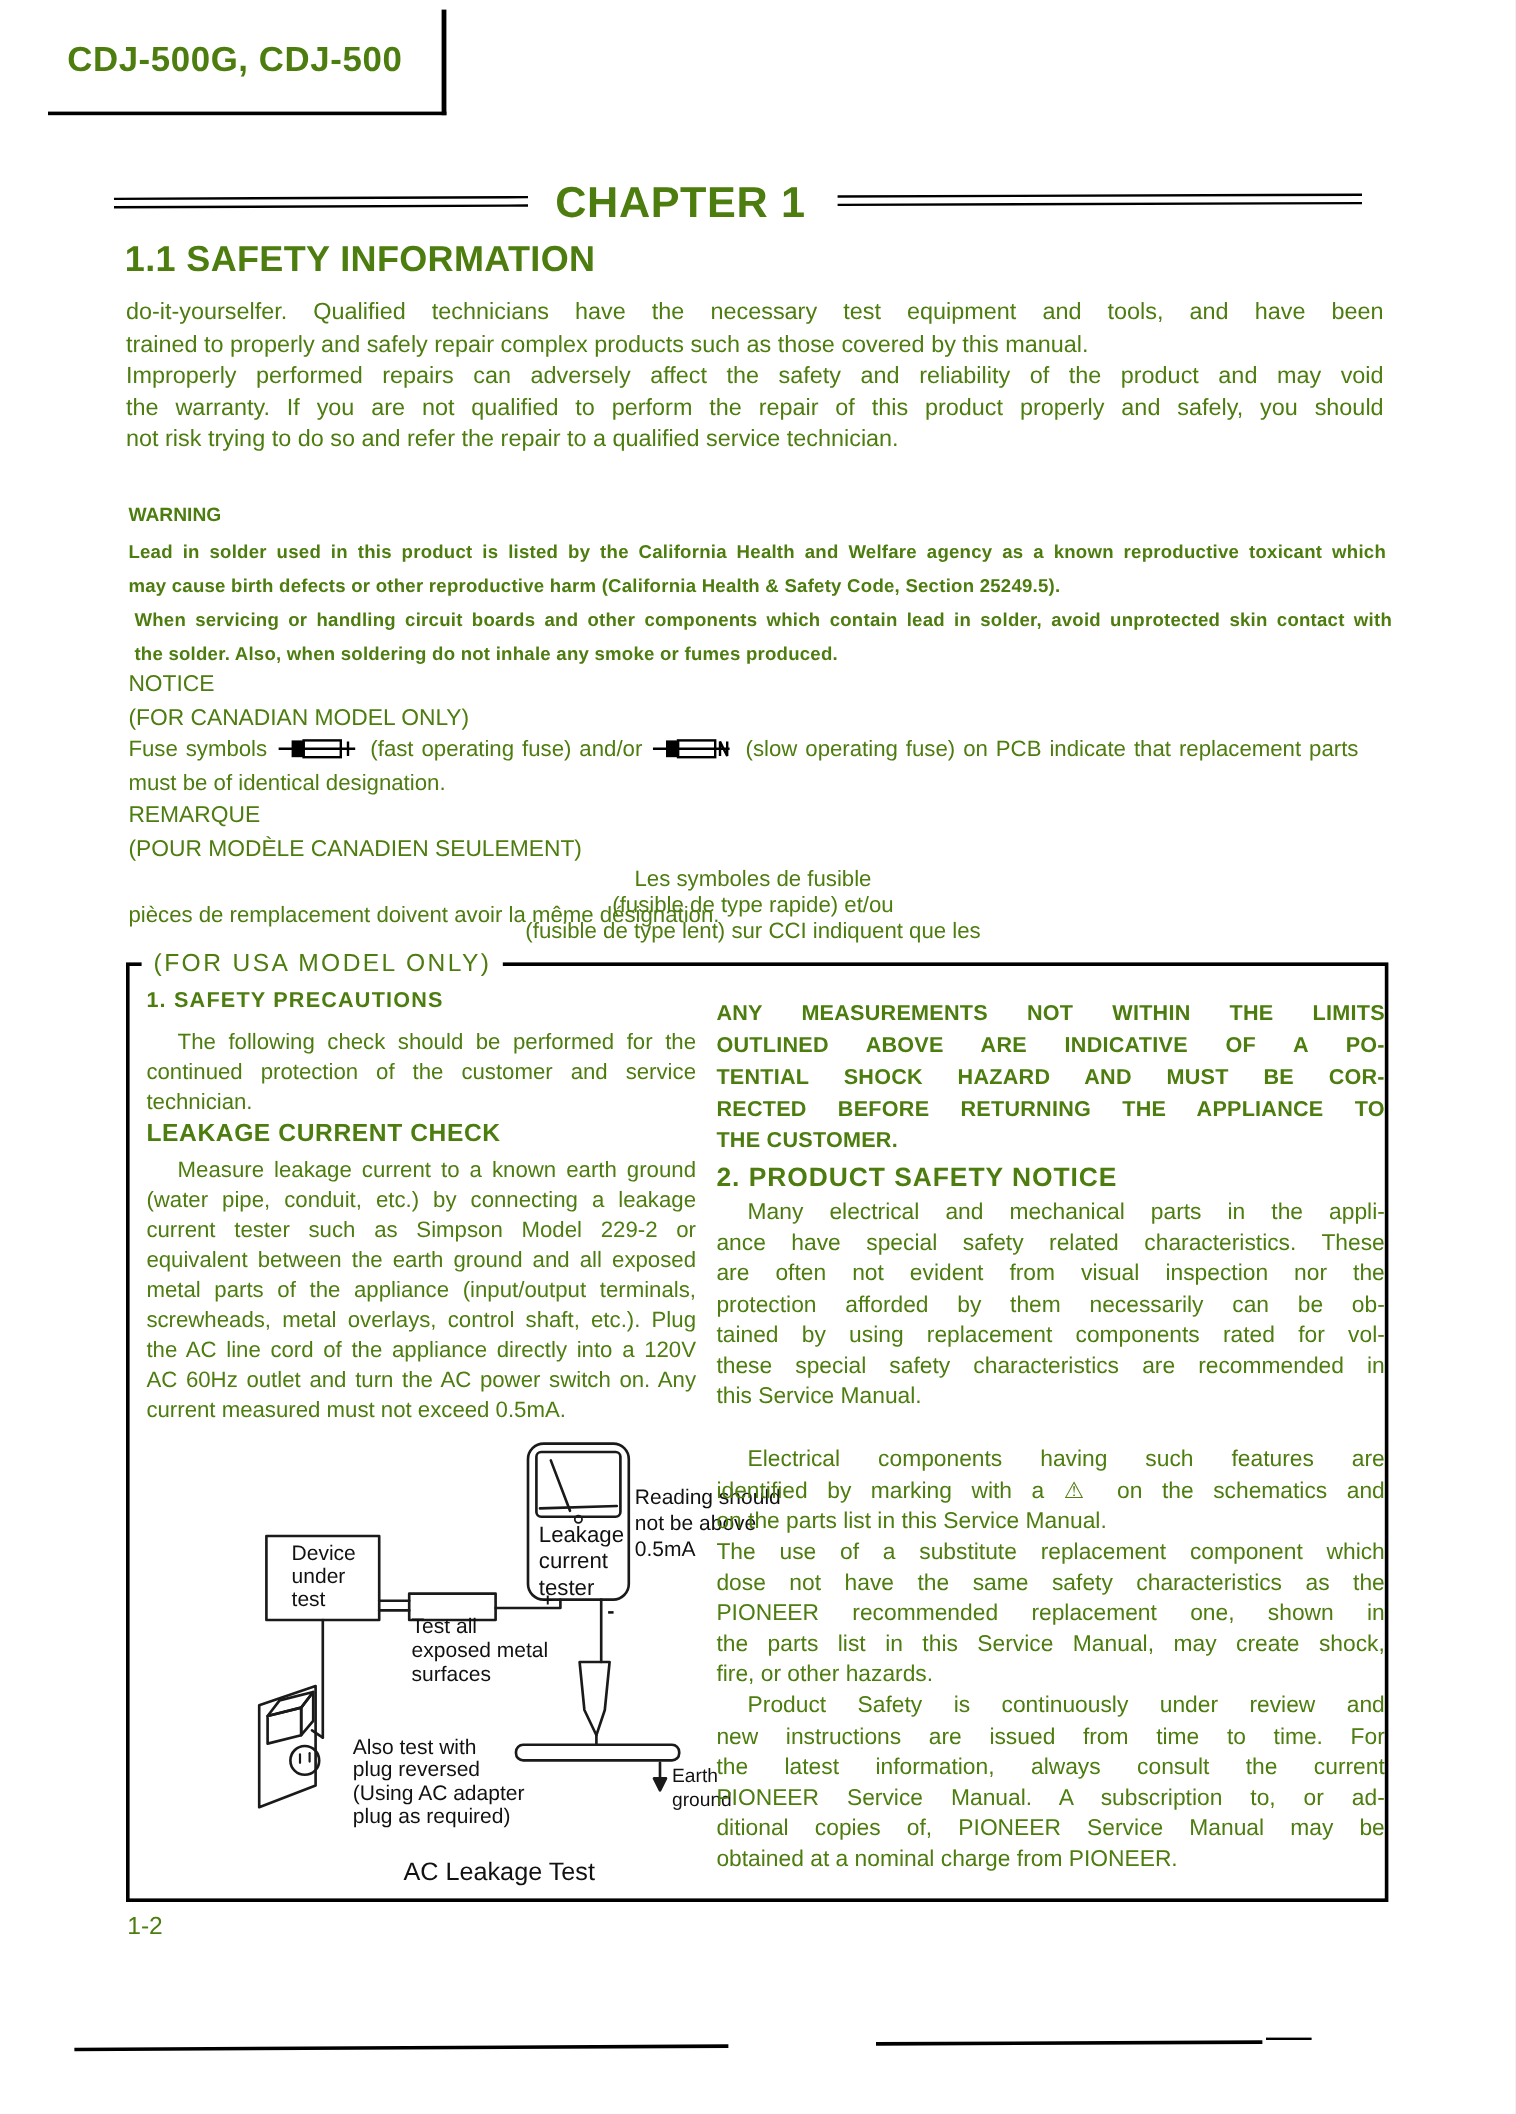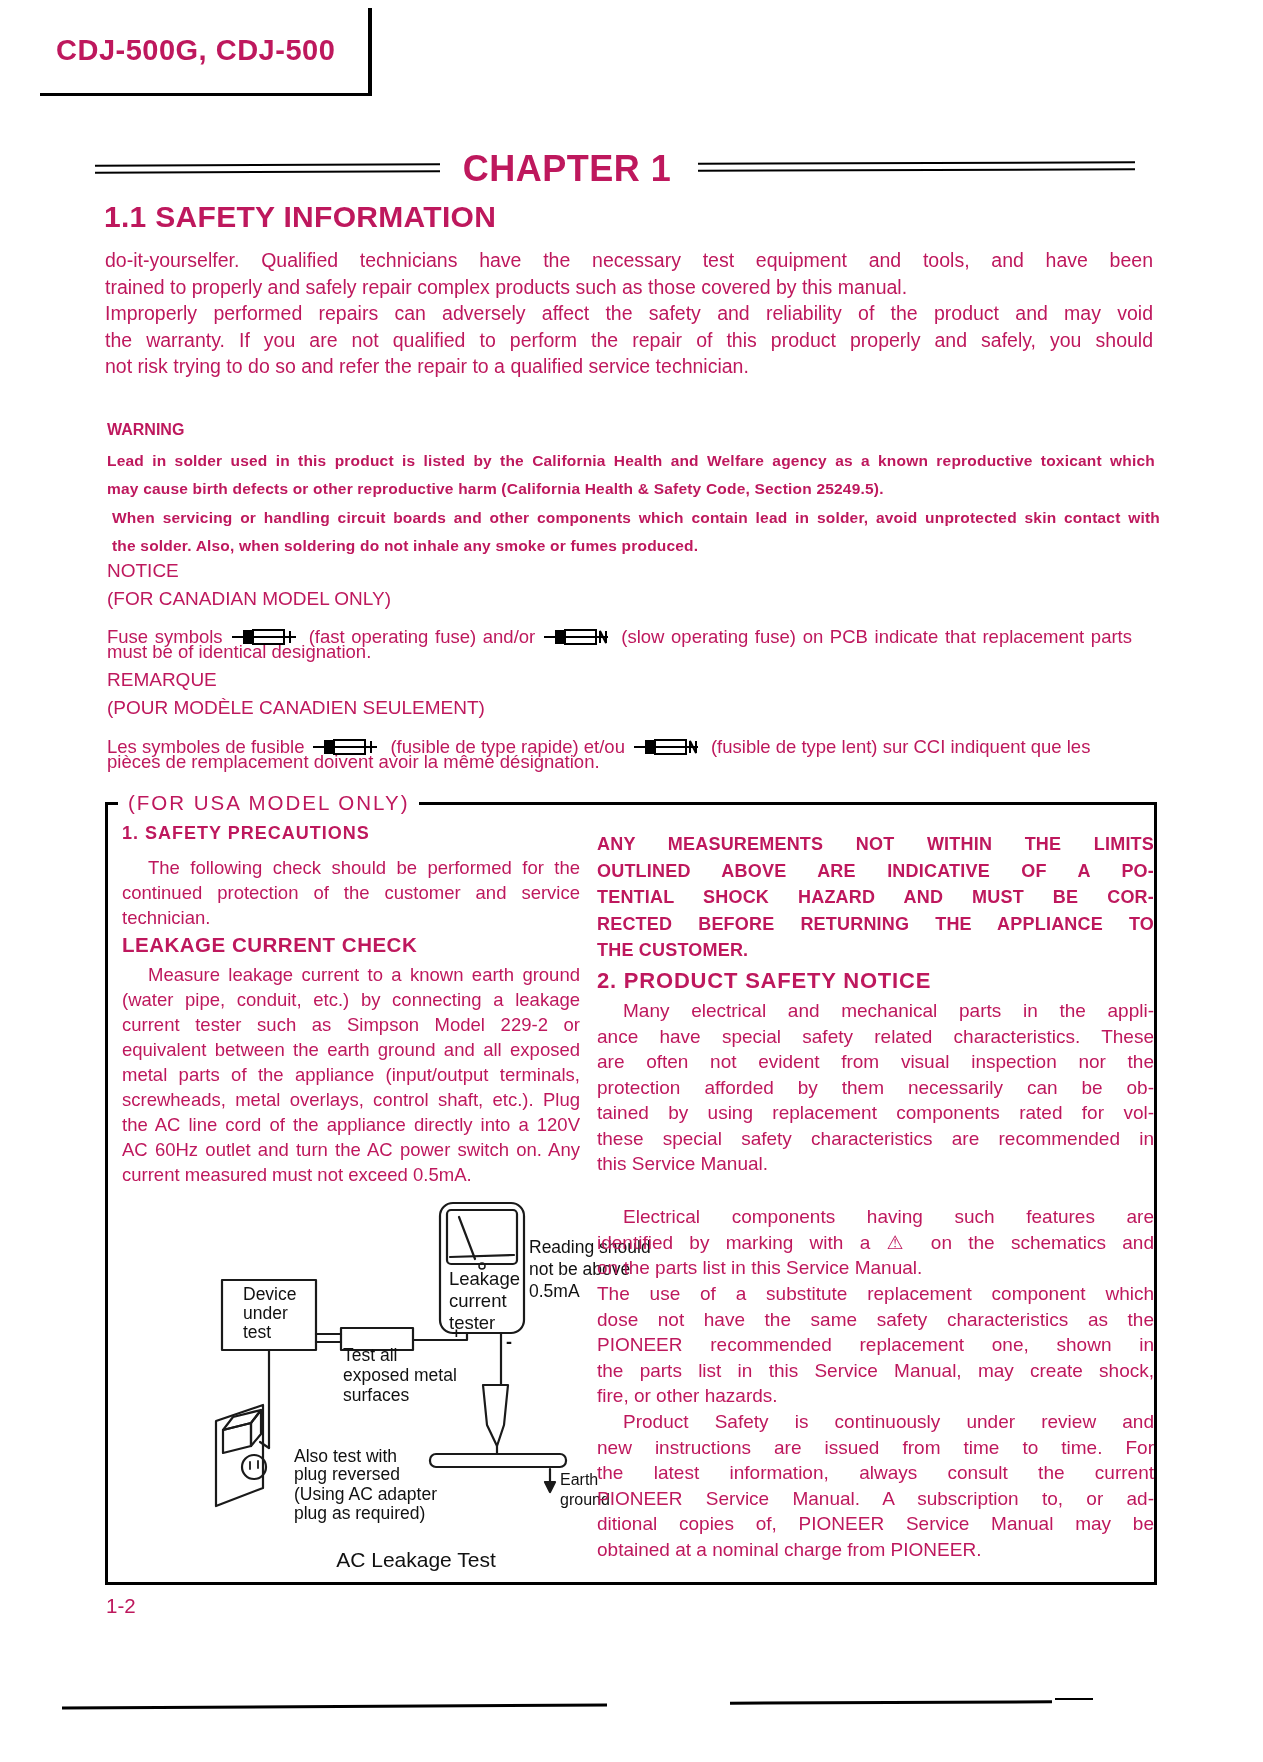--- a/index.html
+++ b/index.html
@@ -1,21 +1,21 @@
 <!DOCTYPE html>
 <html><head>
 <meta charset="utf-8">
 <style>
   html,body{margin:0;padding:0;background:#e8e8e8;}
   .page{
     position:relative;
     width:1263px;height:1762px;
     background:#ffffff;
     font-family:"Liberation Sans","DejaVu Sans",sans-serif;
-    color:#be185d;
+    color:#4d7c0f;
     overflow:hidden;
     margin:0 auto;
   }
   .abs{position:absolute;}
   
   #hdrBox{
     left:40px;top:8px;width:332px;height:88px;
     border-right:4px solid #000;border-bottom:3px solid #000;
     display:flex;align-items:center;padding-left:16px;box-sizing:border-box;
   }
@@ -33,28 +33,28 @@
   .jp .ln:last-child{text-align-last:left;}
   .ind .ln:first-child{text-indent:26px;}
   #warnLabel{left:107px;top:421px;font-size:16px;font-weight:bold;}
   .warnP{width:1048px;font-size:15.5px;line-height:28px;font-weight:600;letter-spacing:.2px;}
   #warnP1{left:107px;top:447px;}
   #warnP2{left:112px;top:504px;}
   .plain{font-size:19px;}
   #noticeLabel{left:107px;top:560px;}
   #noticeScope{left:107px;top:588px;}
   .fuseLine{left:107px;width:1050px;height:26px;display:flex;align-items:center;
-    font-size:18.5px;white-space:nowrap;margin-top:13px;}
+    font-size:18.5px;white-space:nowrap;}
   .fuseLine .seg{margin-right:9px;}
   .fuseLine svg{margin-right:9px;}
   #fuseLineEn{top:611px;word-spacing:1.5px;}
   #fuseL2En{left:107px;top:641px;font-size:18.5px;}
   #remLabel{left:107px;top:669px;}
   #remScope{left:107px;top:697px;}
-  #fuseLineFr{top:721px;}
+  #fuseLineFr{top:721px;flex-direction:column;}
   #fuseL2Fr{left:107px;top:751px;font-size:18.5px;}
   
   #usaBox{left:105px;top:802px;width:1052px;height:783px;border:3px solid #000;box-sizing:border-box;padding-left:40px;}
   #usaTitle{left:10px;top:-17px;background:#fff;padding:0 10px;height:30px;line-height:30px;
     font-size:20.5px;letter-spacing:2px;}
   #colL{left:14px;top:0;width:458px;height:780px;}
   #colR{left:489px;top:0;width:557px;height:780px;}
   #lH1{left:0;top:18px;font-size:18px;font-weight:bold;letter-spacing:1px;}
   #lP1{left:0;top:50px;width:458px;font-size:18.5px;line-height:25px;}
   #lH2{left:0;top:128px;font-size:20.5px;font-weight:bold;letter-spacing:.5px;}

